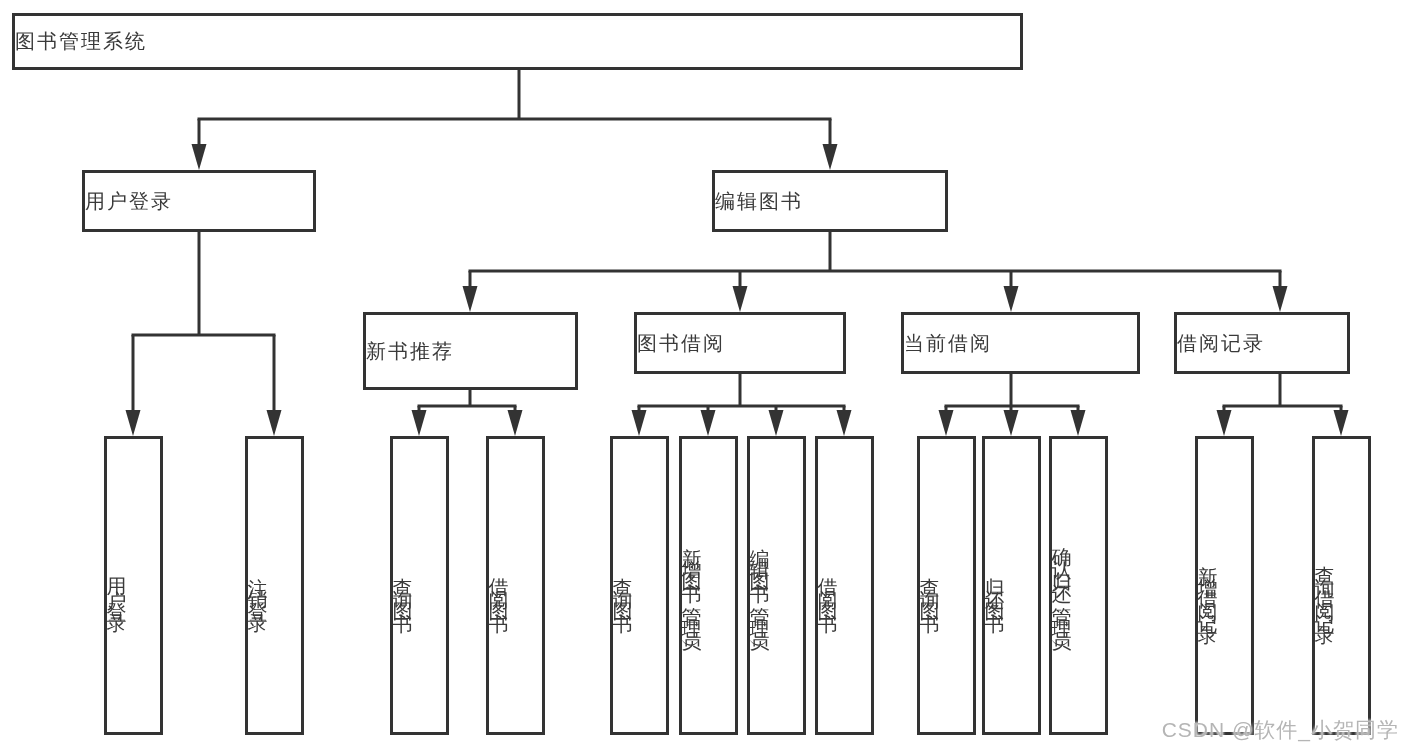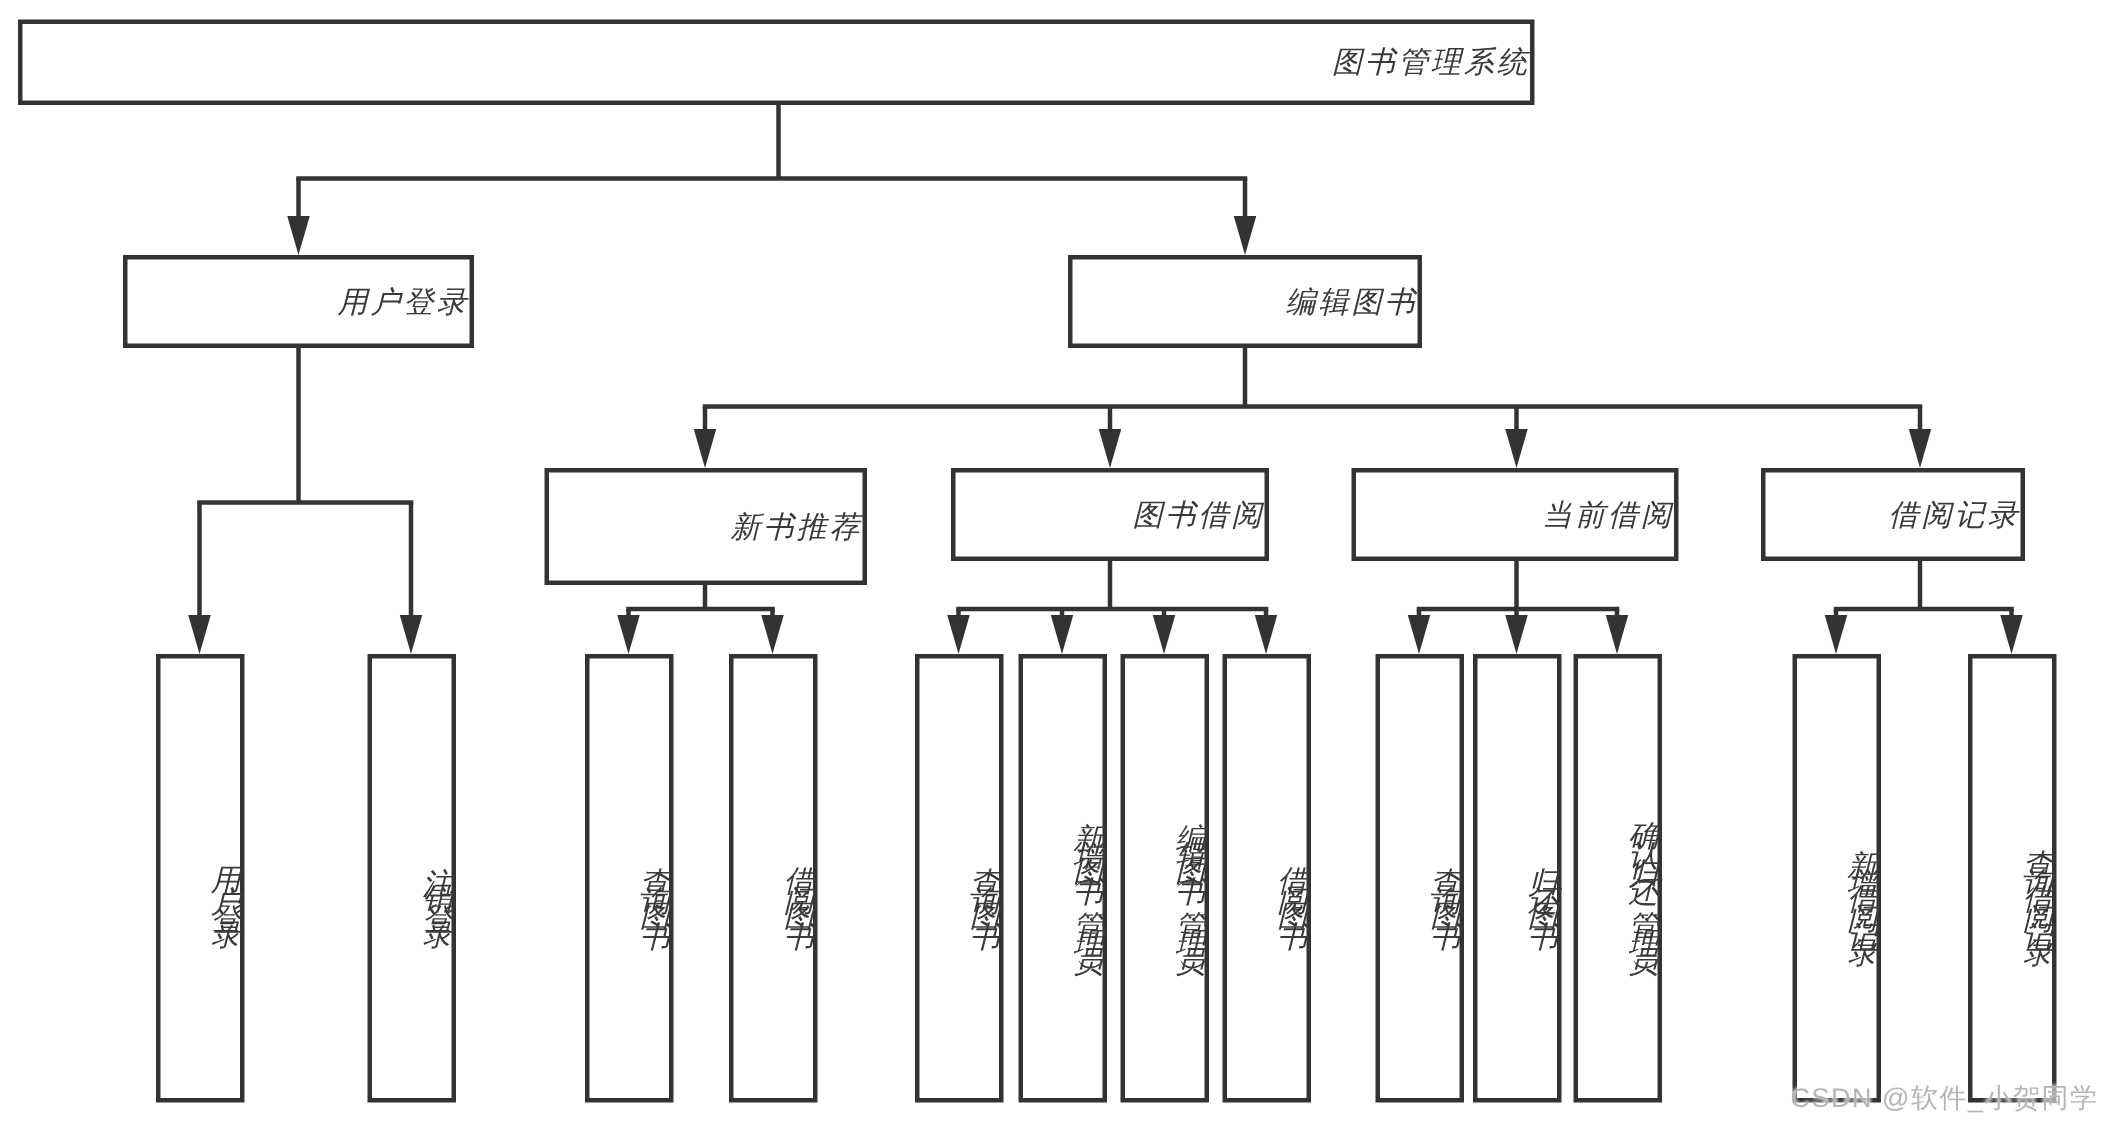--- a/index.html
+++ b/index.html
@@ -19,37 +19,36 @@
   .connectors{
     position:absolute;left:0;top:0;
     color:var(--line-color);
     z-index:0;
   }
   .box{
     position:absolute;
     box-sizing:border-box;
     border:3px solid var(--line-color);
     background:var(--bg-color);
-    display:flex;align-items:center;justify-content:flex-end;
+    display:flex;align-items:center;justify-content:flex-start;
     color:var(--text-color);
     z-index:1;
-    font-style:italic;
   }
   .hbox{font-size:20px;letter-spacing:2px;}
   .leaf{font-size:20px;}
   .leaf .vtext{
     writing-mode:vertical-rl;
     letter-spacing:12px;
     line-height:1;
     text-align:center;
   }
   .watermark{
     position:absolute;
     right:6px;bottom:3px;
-    font-size:18px;
+    font-size:21px;
     color:var(--watermark-color);
     text-shadow:0 0 3px #fff,0 0 3px #fff;
     z-index:2;
     letter-spacing:1px;
     white-space:nowrap;
   }
 </style>
 </head>
 <body>
 
@@ -133,21 +132,21 @@
   <div class="box hbox" style="left:712px;top:170px;width:236px;height:62px">
     <span>编辑图书</span>
   </div>
 
   <div class="box hbox" style="left:363px;top:312px;width:215px;height:78px">
     <span>新书推荐</span>
   </div>
   <div class="box hbox" style="left:634px;top:312px;width:212px;height:62px">
     <span>图书借阅</span>
   </div>
-  <div class="box hbox" style="left:901px;top:312px;width:218px;height:62px">
+  <div class="box hbox" style="left:901px;top:312px;width:239px;height:62px">
     <span>当前借阅</span>
   </div>
   <div class="box hbox" style="left:1174px;top:312px;width:176px;height:62px">
     <span>借阅记录</span>
   </div>
 
   <div class="box leaf" style="left:104px;top:436px;width:59px;height:299px">
     <span class="vtext">用户登录</span>
   </div>
   <div class="box leaf" style="left:245px;top:436px;width:59px;height:299px">

